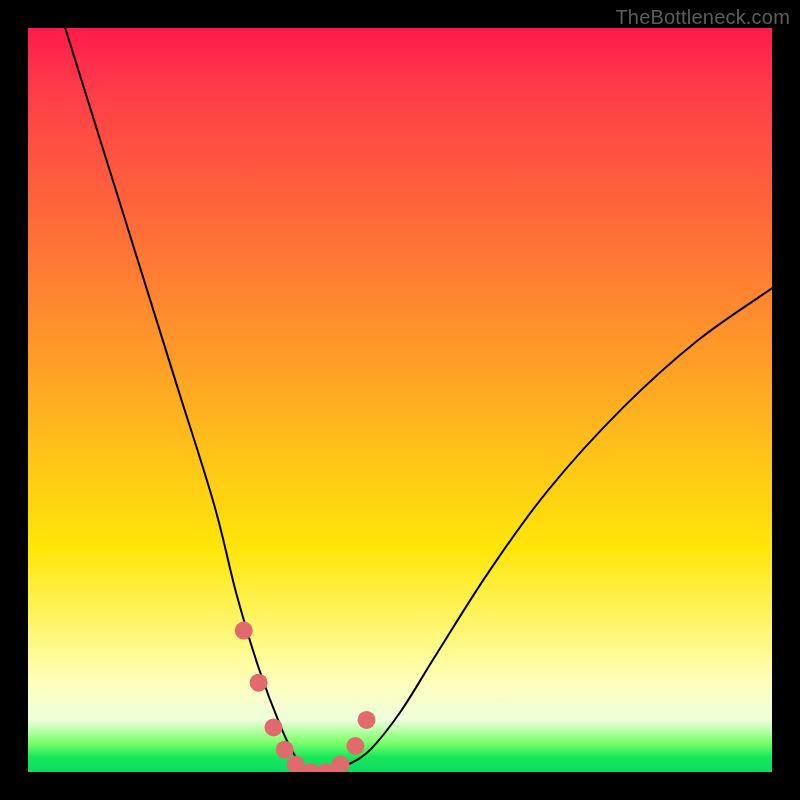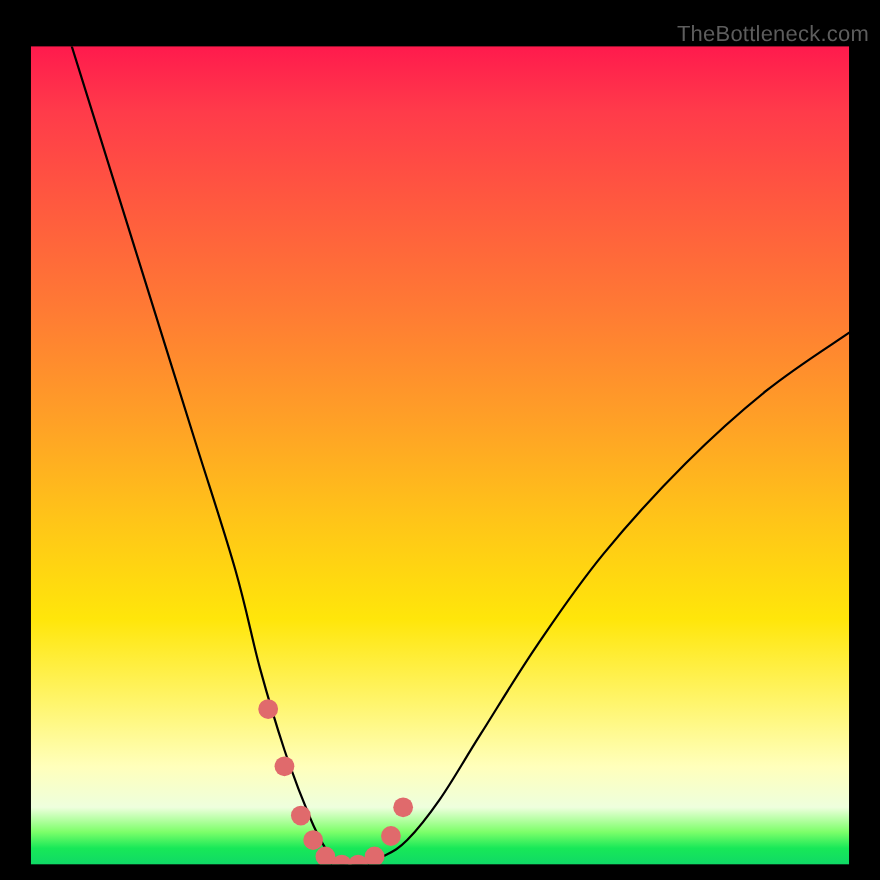--- a/index.html
+++ b/index.html
@@ -8,21 +8,20 @@
     width: 800px;
     height: 800px;
     background: #000;
     overflow: hidden;
     font-family: Arial, Helvetica, sans-serif;
   }
   .frame {
     position: absolute;
     inset: 0;
     background: #000;
-    margin-top: 14px;
   }
   .plot-area {
     position: absolute;
     left: 28px;
     top: 28px;
     width: 744px;
     height: 744px;
     overflow: hidden;
   }
   .gradient {

